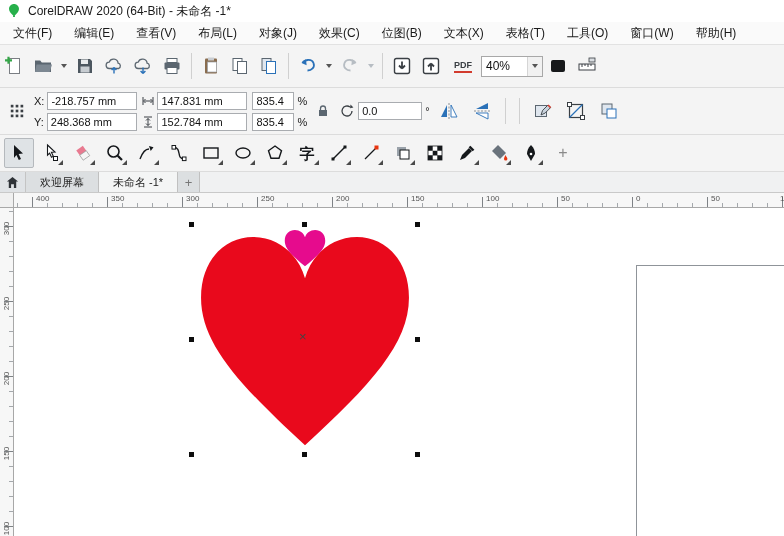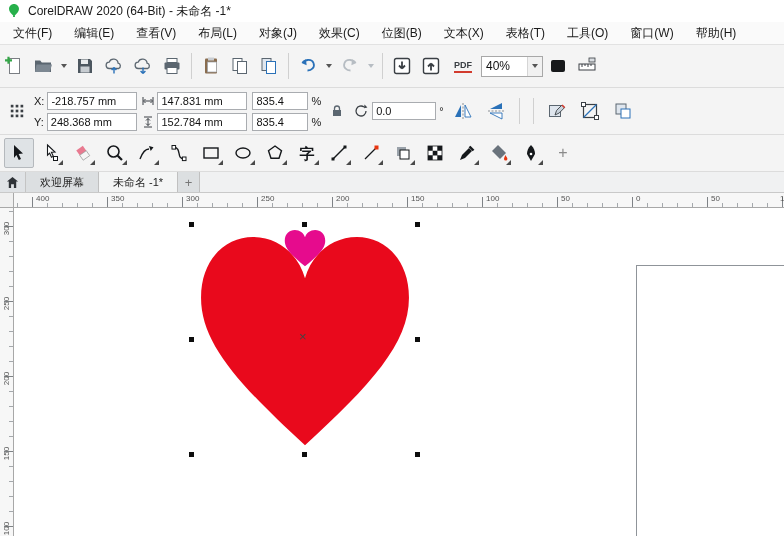--- a/index.html
+++ b/index.html
@@ -28,21 +28,21 @@
   .pdf-text{font-size:9px;font-weight:bold;color:#3a3f44;border-bottom:2px solid #d23b2e;padding-bottom:1px}
   .combo{width:62px;height:21px;border:1px solid #a8a8a8;background:#fff;display:flex;align-items:center;flex:0 0 auto}
   .combo-text{flex:1;padding-left:4px;font-size:12px;color:#111}
   .combo-btn{width:15px;height:100%;display:flex;align-items:center;justify-content:center;border-left:1px solid #d5d5d5;background:#f1f1f1}
 
   
   .pcol{display:flex;flex-direction:column;gap:3px;justify-content:center;flex:0 0 auto}
   .prow{display:flex;align-items:center;gap:3px;flex:0 0 auto}
   .flabel{font-size:11px;color:#1a1a1a}
   .field{height:18px;border:1px solid #a9acb0;font-size:11px;padding:0 3px;background:#fff;color:#111}
-  .w80{width:90px}.w42{width:56px}.w52{width:64px}
+  .w80{width:90px}.w42{width:42px}.w52{width:64px}
   .dropbtn{display:flex;align-items:center;gap:7px;padding:4px 9px;border:1px solid transparent;border-radius:2px;flex:0 0 auto;font-size:12px}
 
   
   .tool{width:30px;height:30px;display:flex;align-items:center;justify-content:center;border:1px solid transparent;border-radius:2px;position:relative;flex:0 0 auto}
   .tool.selected{background:#dfe3e6;border-color:#b5b9bd}
   .fly{position:absolute;right:2px;bottom:2px;width:0;height:0;border-style:solid;border-width:0 0 5px 5px;border-color:transparent transparent #4a4a4a transparent}
   .text-glyph{font-size:15px;font-weight:bold;color:#15181b;line-height:1}
   .plus-glyph{font-size:16px;color:#8a8a8a;line-height:1}
 
   

